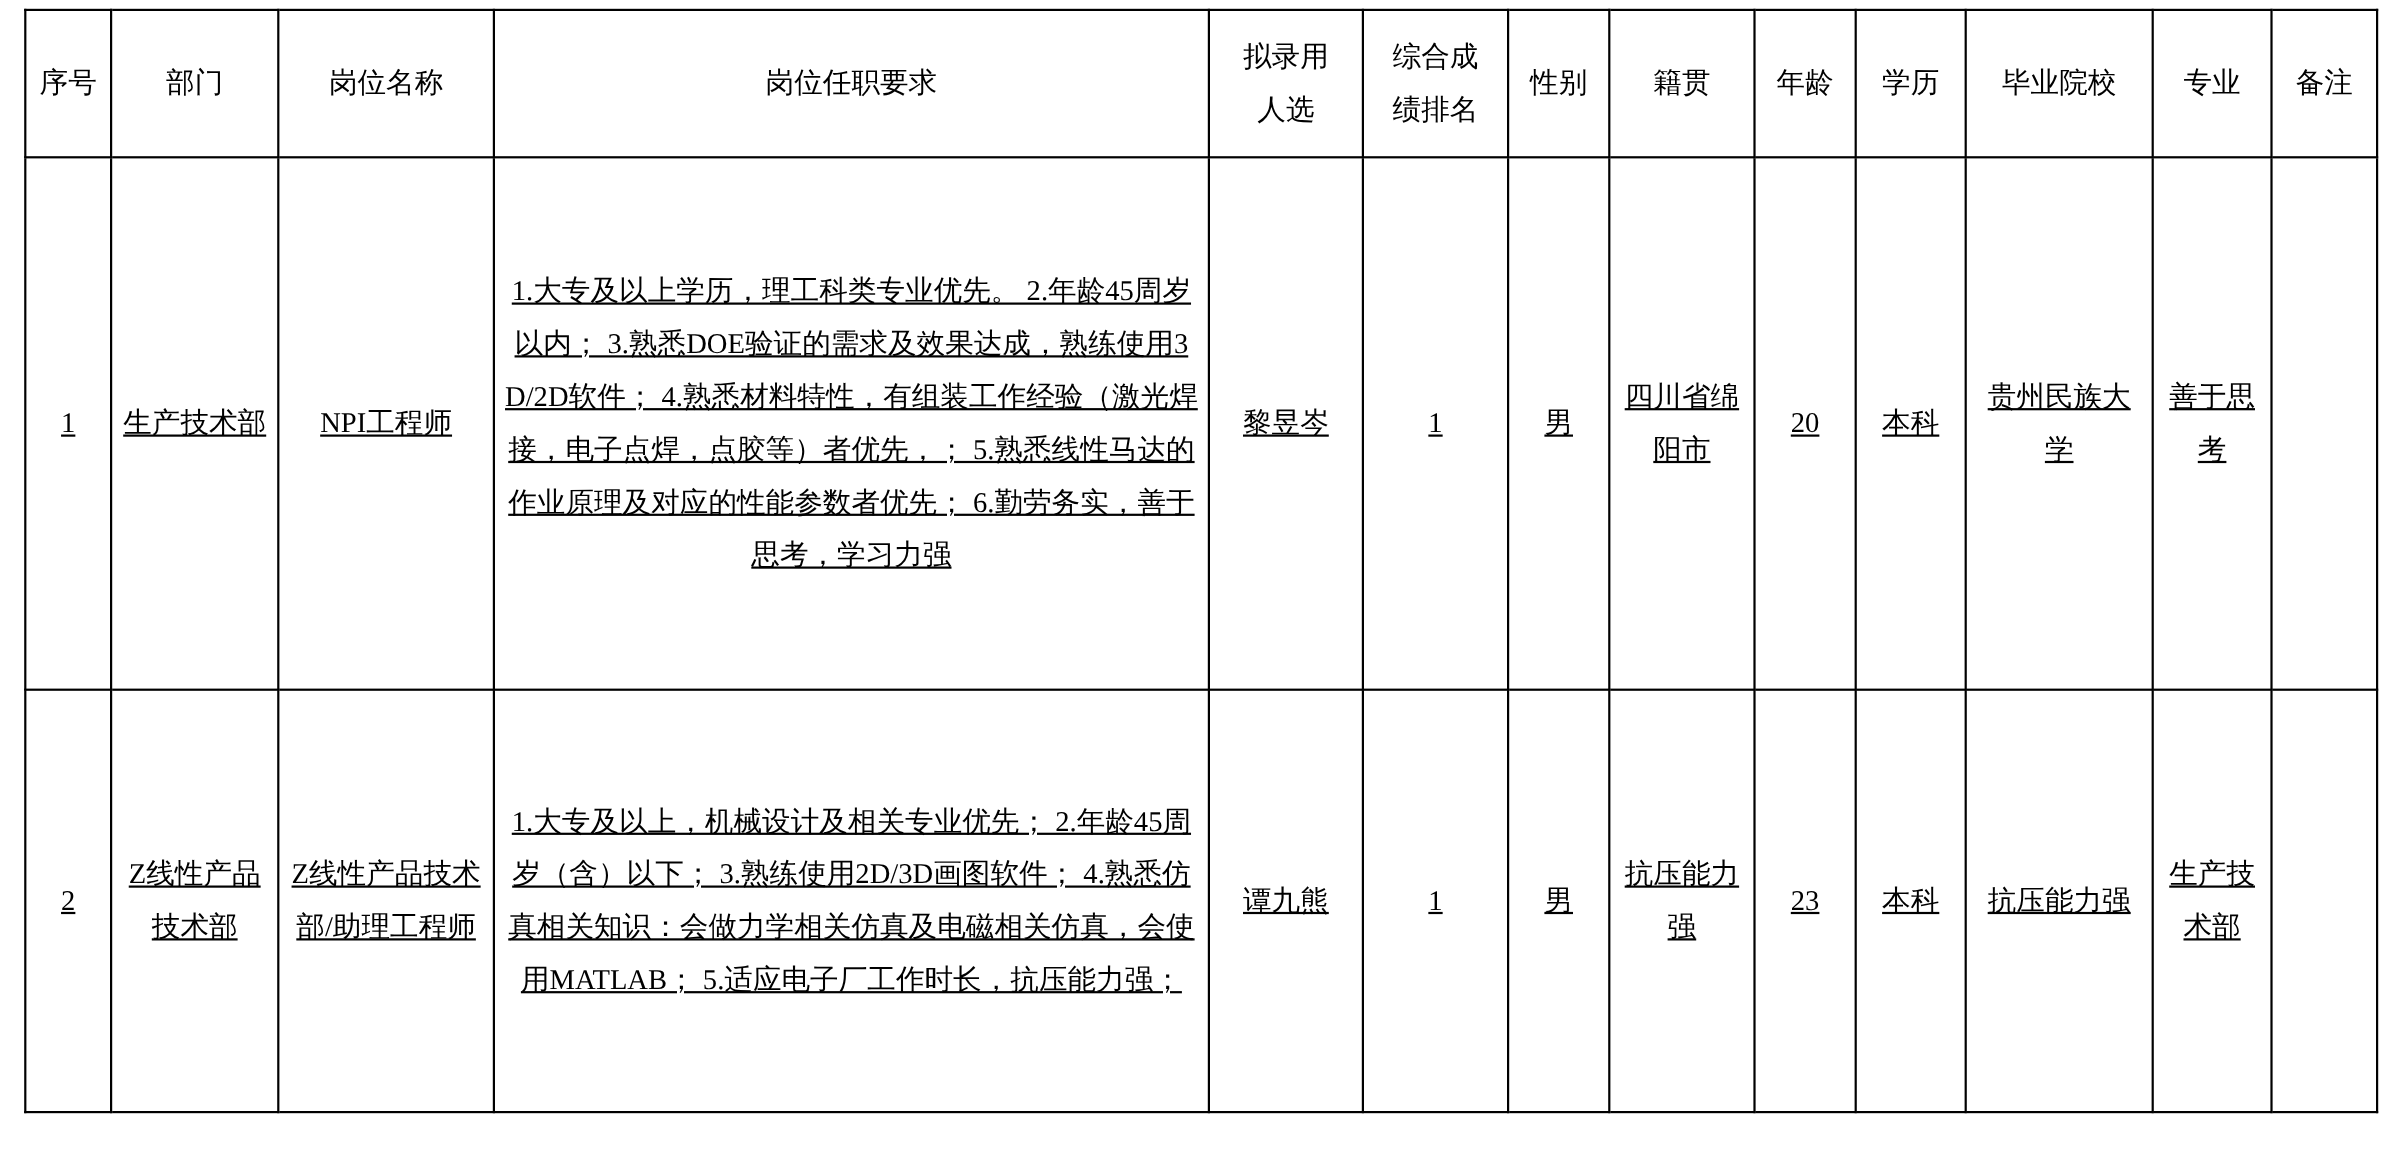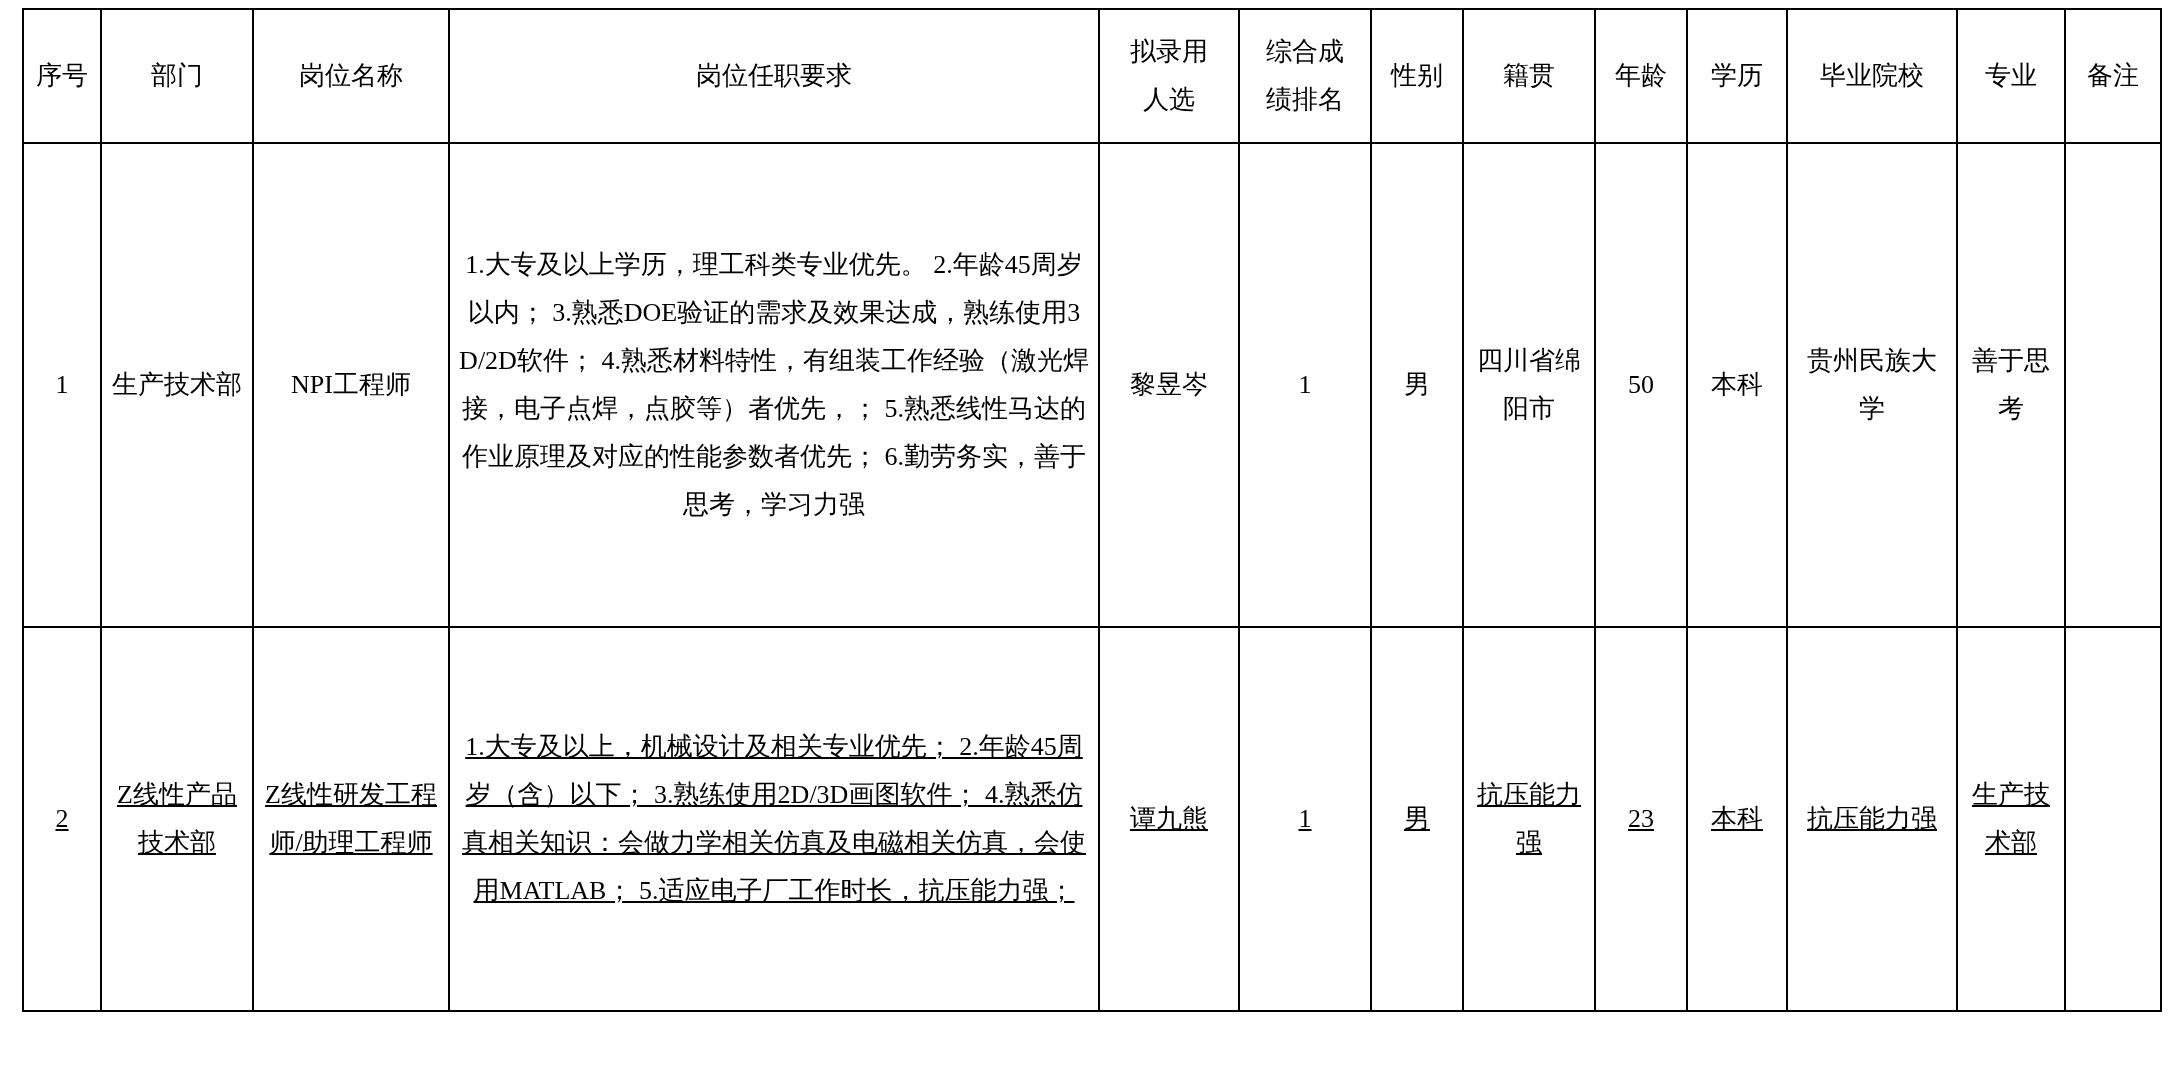--- a/index.html
+++ b/index.html
@@ -59,21 +59,21 @@
     vertical-align: top;
     line-height: 2.25;
     font-size: 26px;
     padding: 18px 14px 18px 14px;
     white-space: pre-wrap;
     word-break: break-all;
   }
   td.wrap-cell {
     line-height: 2.1;
   }
-  .row-1 td { height: 470px; }
+  .row-1 td { height: 470px; text-decoration: underline; }
   .row-2 td { height: 370px; text-decoration: underline; }
 </style>
 </head>
 <body>
 
 <div class="sheet">
   <table class="recruit">
     <colgroup>
       <col class="col-no">
       <col class="col-dept">
@@ -111,30 +111,30 @@
     <tbody>
       <tr class="row-1">
         <td>1</td>
         <td class="wrap-cell">生产技术部</td>
         <td class="wrap-cell">NPI工程师</td>
         <td class="req-cell">1.大专及以上学历，理工科类专业优先。 2.年龄45周岁以内； 3.熟悉DOE验证的需求及效果达成，熟练使用3D/2D软件； 4.熟悉材料特性，有组装工作经验（激光焊接，电子点焊，点胶等）者优先，； 5.熟悉线性马达的作业原理及对应的性能参数者优先； 6.勤劳务实，善于思考，学习力强</td>
         <td>黎昱岑</td>
         <td>1</td>
         <td>男</td>
         <td class="wrap-cell">四川省绵阳市</td>
-        <td>50</td>
+        <td>20</td>
         <td>本科</td>
         <td class="wrap-cell">贵州民族大学</td>
         <td class="wrap-cell">善于思考</td>
         <td></td>
       </tr>
       <tr class="row-2">
         <td>2</td>
         <td class="wrap-cell">Z线性产品技术部</td>
-        <td class="wrap-cell">Z线性研发工程师/助理工程师</td>
+        <td class="wrap-cell">Z线性产品技术部/助理工程师</td>
         <td class="req-cell">1.大专及以上，机械设计及相关专业优先； 2.年龄45周岁（含）以下； 3.熟练使用2D/3D画图软件； 4.熟悉仿真相关知识：会做力学相关仿真及电磁相关仿真，会使用MATLAB； 5.适应电子厂工作时长，抗压能力强；</td>
         <td>谭九熊</td>
         <td>1</td>
         <td>男</td>
         <td class="wrap-cell">抗压能力强</td>
         <td>23</td>
         <td>本科</td>
         <td class="wrap-cell">抗压能力强</td>
         <td class="wrap-cell">生产技术部</td>
         <td></td>

